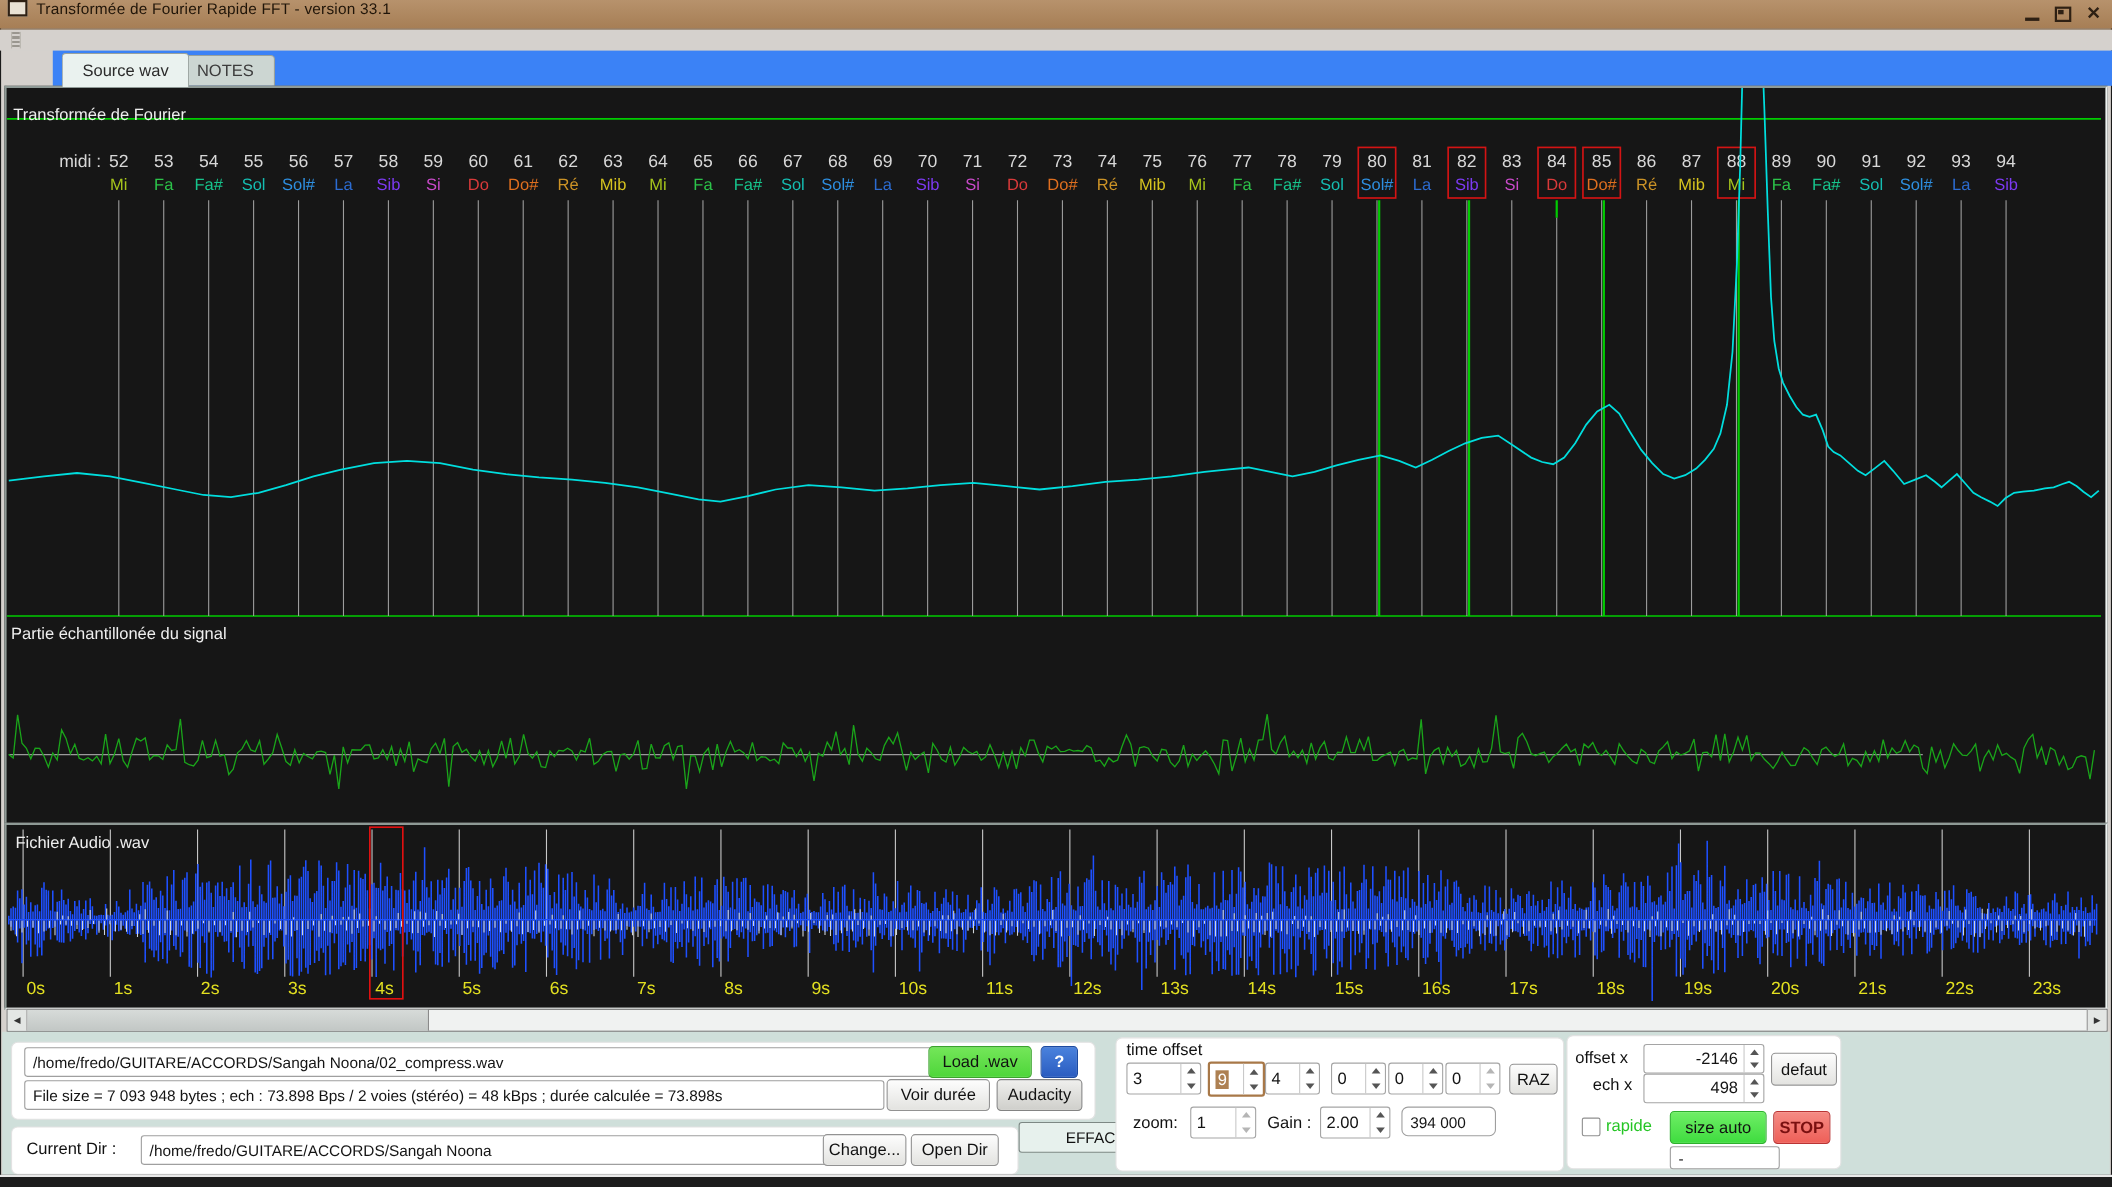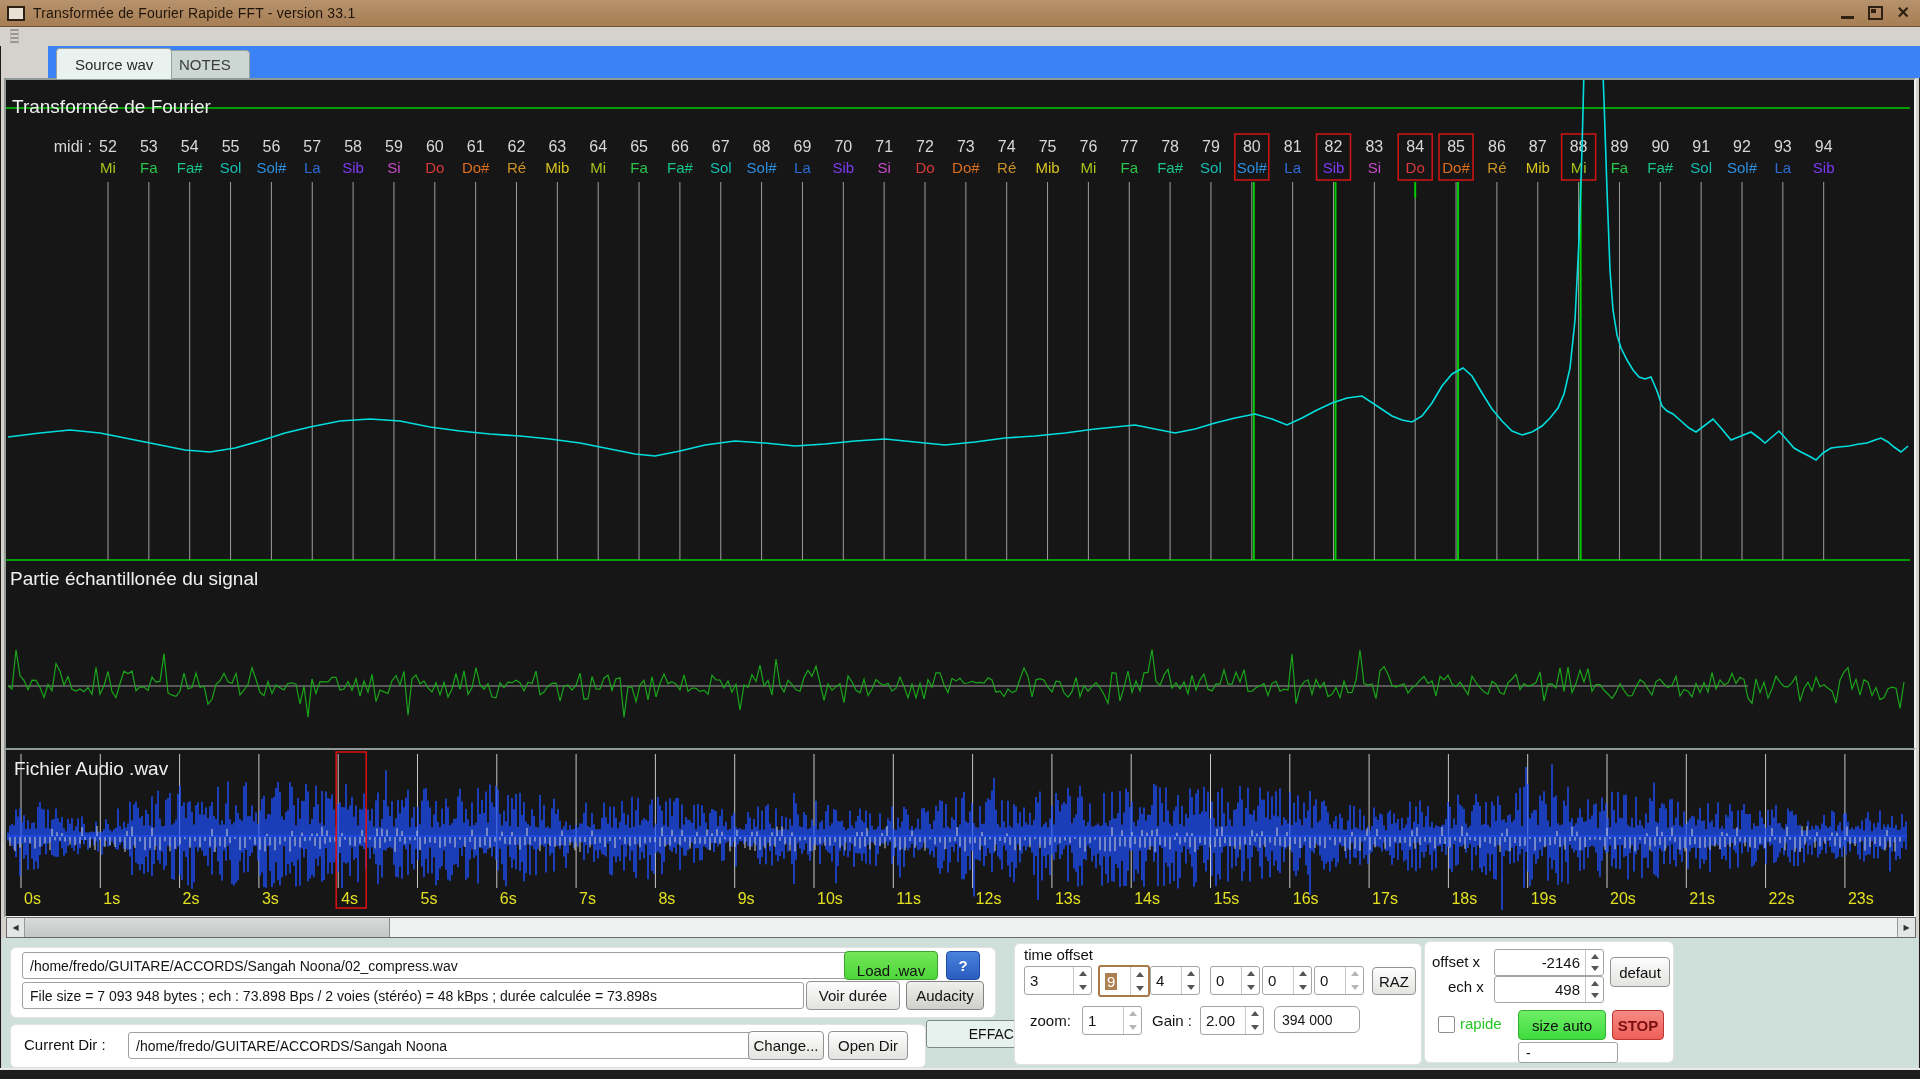--- a/index.html
+++ b/index.html
@@ -1,20 +1,20 @@
 <!DOCTYPE html>
 <html><head>
 <meta charset="utf-8">
 <style>
   html,body{margin:0;padding:0;background:#777;font-family:"Liberation Sans",sans-serif;}
   .window{position:relative;width:1920px;height:1079px;background:#d5d1cd;overflow:hidden;
           box-shadow:inset 0 0 0 1px #1a1a1a;}
   
   .titlebar{position:absolute;left:0;top:0;width:100%;height:26px;
-    background:linear-gradient(#b7926c,#a67e55);display:flex;align-items:center;
+    background:linear-gradient(#b7926c,#a67e55);display:flex;
     border-bottom:1px solid #6e5232;}
   .win-icon{width:14px;height:11px;border:2px solid #2e2013;background:#e9e2d4;margin:0 8px 0 7px;}
   .title-text{font-size:14px;color:#201509;letter-spacing:.2px;}
   .win-btns{position:absolute;right:10px;top:0;height:26px;display:flex;align-items:center;gap:14px;}
   .btn-min{width:13px;height:3px;background:#2e2013;margin-top:9px;}
   .btn-max{width:11px;height:10px;border:2px solid #2e2013;position:relative;}
   .btn-max i{position:absolute;left:1px;top:1px;width:5px;height:4px;background:#2e2013;display:block;}
   .btn-close{color:#2e2013;font-weight:700;font-size:16px;line-height:16px;}
   
   .menustrip{position:absolute;left:0;top:27px;width:100%;height:19px;background:#d5d1cd;}
@@ -25,21 +25,21 @@
   .tab{position:absolute;top:4px;height:27px;display:flex;align-items:center;padding:0 18px;
     font-size:15px;color:#2a2a2a;border:1px solid #98a19d;border-bottom:none;
     border-radius:4px 4px 0 0;}
   .tab.active{background:#eaf2ef;top:2px;height:30px;z-index:2;}
   .tab.inactive{background:#ccd6d2;color:#3c3c3c;}
   
   .panel{position:absolute;background:#161616;border:2px solid;
     border-color:#8f9a96 #eef3f1 #eef3f1 #8f9a96;}
   #fft-panel{left:4px;top:78px;width:1908px;height:668px;}
   #audio-panel{left:4px;top:748px;width:1908px;height:166px;}
-  .panel-label{position:absolute;color:#efefef;font-size:19px;pointer-events:none;}
+  .panel-label{position:absolute;color:#efefef;font-size:15px;pointer-events:none;}
   svg{position:absolute;left:0;top:0;}
   
   .scrollbar{position:absolute;left:6px;top:917px;width:1908px;height:19px;background:#f0f2f1;
     border:1px solid #6a6a6a;display:flex;}
   .sb-arrow{width:17px;height:100%;background:#e3e6e4;border-right:1px solid #9a9a9a;
     display:flex;align-items:center;justify-content:center;font-size:8px;color:#333;}
   .sb-arrow.right{border-right:none;border-left:1px solid #9a9a9a;margin-left:auto;}
   .sb-thumb{width:364px;height:100%;background:linear-gradient(#d7dbd9,#c2c7c5);
     border-right:1px solid #8a8a8a;}
   
@@ -316,21 +316,21 @@
     <span class="sb-thumb"></span>
     <span class="sb-arrow right">▶</span>
   </div>
 
   <div class="controls">
 
     <div class="white-box" style="left:8px;top:9px;width:984px;height:69px;"></div>
     <div class="tf" style="left:20px;top:14px;width:810px;height:25px;">
         <span>/home/fredo/GUITARE/ACCORDS/Sangah Noona/02_compress.wav</span>
       </div>
-    <div class="btn green" style="left:842px;top:13px;width:92px;height:27px;align-items:flex-end;">
+    <div class="btn green" style="left:842px;top:13px;width:92px;height:27px;">
         <span>Load .wav</span>
       </div>
     <div class="btn blue" style="left:944px;top:13px;width:32px;height:27px;">
         <span>?</span>
       </div>
     <div class="tf" style="left:20px;top:44px;width:766px;height:25px;">
         <span>File size = 7 093 948 bytes ; ech : 73.898 Bps / 2 voies (stéréo) = 48 kBps ; durée calculée = 73.898s</span>
       </div>
     <div class="btn" style="left:804px;top:43px;width:92px;height:27px;">
         <span>Voir durée</span>

